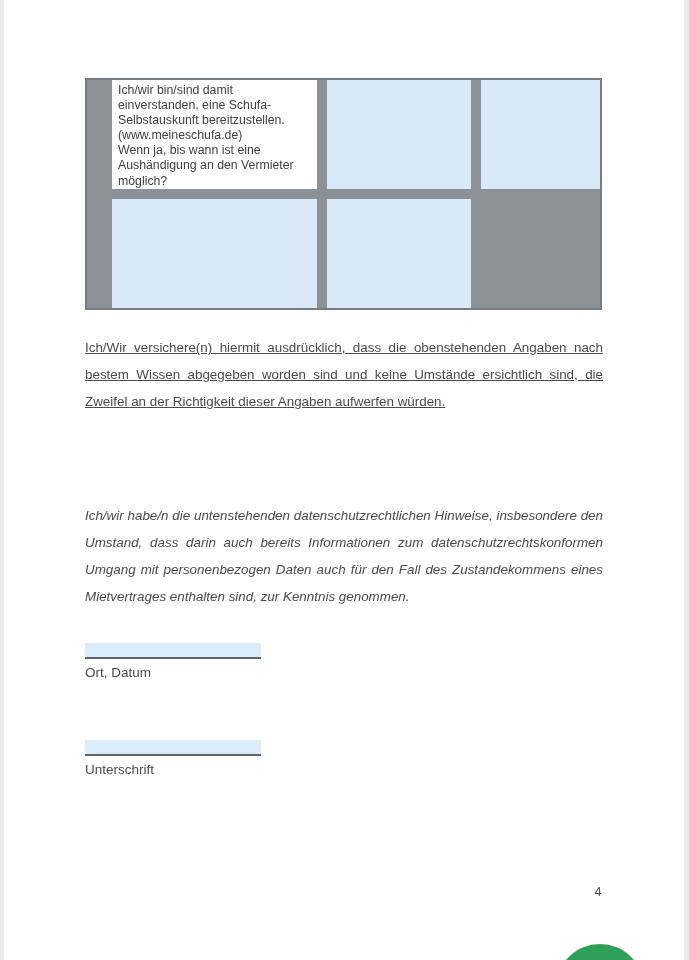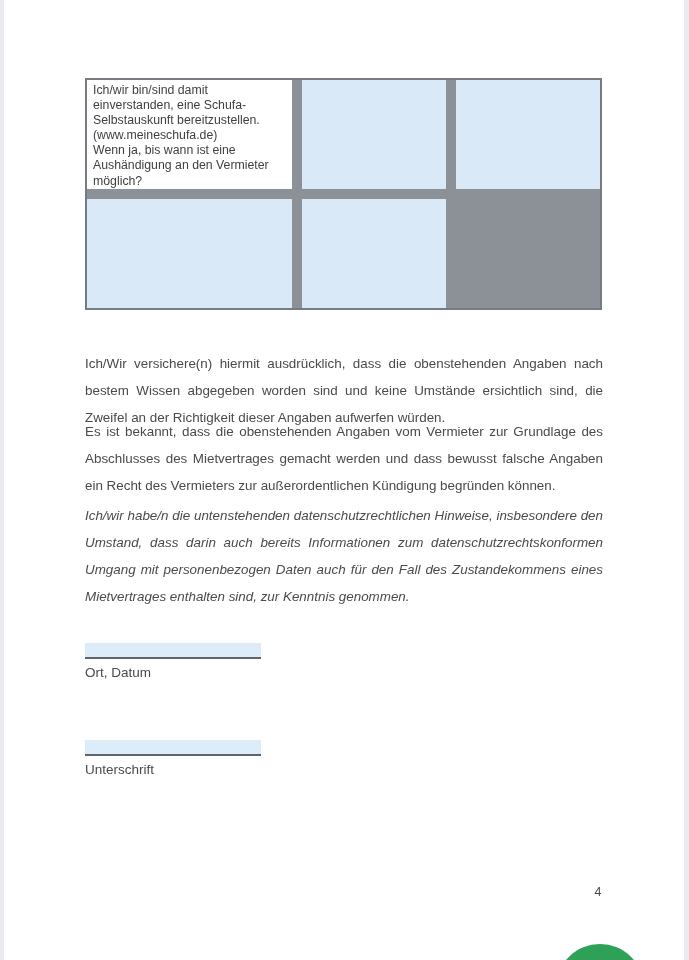--- a/index.html
+++ b/index.html
@@ -31,20 +31,21 @@
   .consent-table {
     position: absolute;
     left: 85px; top: 78px;
     width: 517px;
     display: grid;
     grid-template-columns: 205px 144px 1fr;
     grid-template-rows: 109px 109px;
     gap: 10px;
     background: var(--table_border);
     border: 2px solid var(--table_outer_border);
+    padding-left: 25px;
   }
   .cell { overflow: hidden; }
   .cell.q {
     background: #ffffff;
     color: #3f3f3f;
     font-size: 12.3px;
     line-height: 15.1px;
     padding: 3px 5px 2px 6px;
     white-space: pre-line;
   }
@@ -53,21 +54,21 @@
   
   .para {
     position: absolute;
     left: 85px;
     width: 518px;
     font-size: 13.4px;
     line-height: 27px;
     text-align: justify;
     color: var(--text_gray);
   }
-  .para.p1 { top: 350px; }
+  .para.p1 { top: 334px; text-decoration: underline; }
   .para.p2 { top: 418px; }
   .para.p3 { top: 502px; font-style: italic; }
 
   
   .sig { position: absolute; left: 85px; }
   .sig.sig1 { top: 643px; }
   .sig.sig2 { top: 740px; }
   .sig-field {
     width: 176px;
     height: 16px;
@@ -113,21 +114,20 @@
 Aushändigung an den Vermieter
 möglich?</div>
     <div class="cell input"></div>
     <div class="cell input"></div>
 
     <div class="cell input"></div>
     <div class="cell input"></div>
   </div>
 
   <p class="para p1">Ich/Wir versichere(n) hiermit ausdrücklich, dass die obenstehenden Angaben nach bestem Wissen abgegeben worden sind und keine Umstände ersichtlich sind, die Zweifel an der Richtigkeit dieser Angaben aufwerfen würden.</p>
-  <p class="para p2">Es ist bekannt, dass die obenstehenden Angaben vom Vermieter zur Grundlage des Abschlusses des Mietvertrages gemacht werden und dass bewusst falsche Angaben ein Recht des Vermieters zur außerordentlichen Kündigung begründen können.</p>
   <p class="para p3">Ich/wir habe/n die untenstehenden datenschutzrechtlichen Hinweise, insbesondere den Umstand, dass darin auch bereits Informationen zum datenschutzrechtskonformen Umgang mit personenbezogen Daten auch für den Fall des Zustandekommens eines Mietvertrages enthalten sind, zur Kenntnis genommen.</p>
 
   <div class="sig sig2">
     <div class="sig-field"></div>
     <div class="sig-label">Unterschrift</div>
   </div>
 
   <div class="sig sig1">
     <div class="sig-field"></div>
     <div class="sig-label">Ort, Datum</div>

